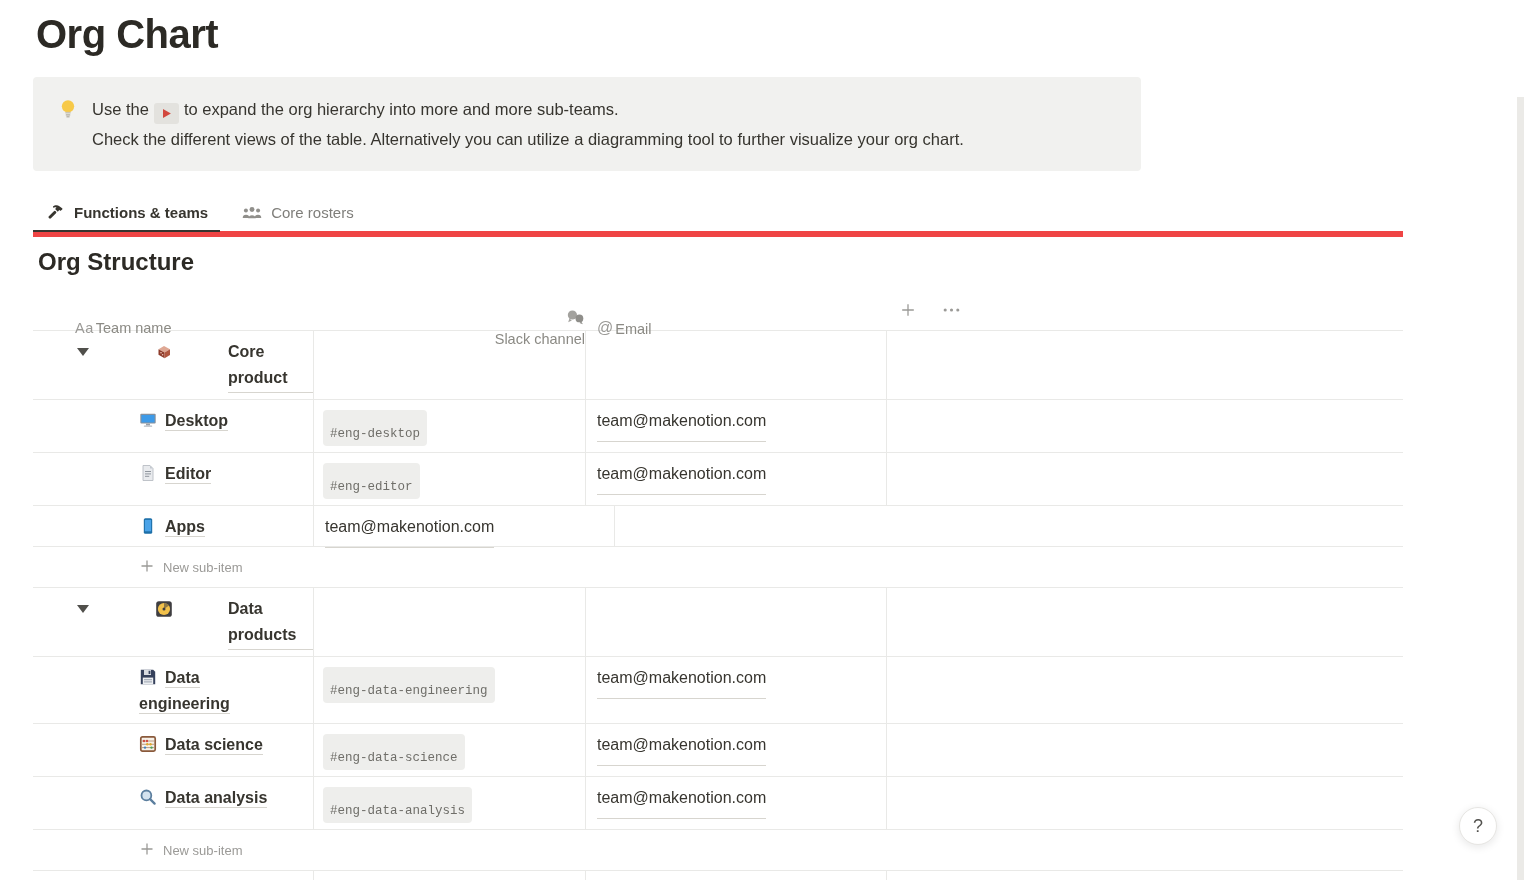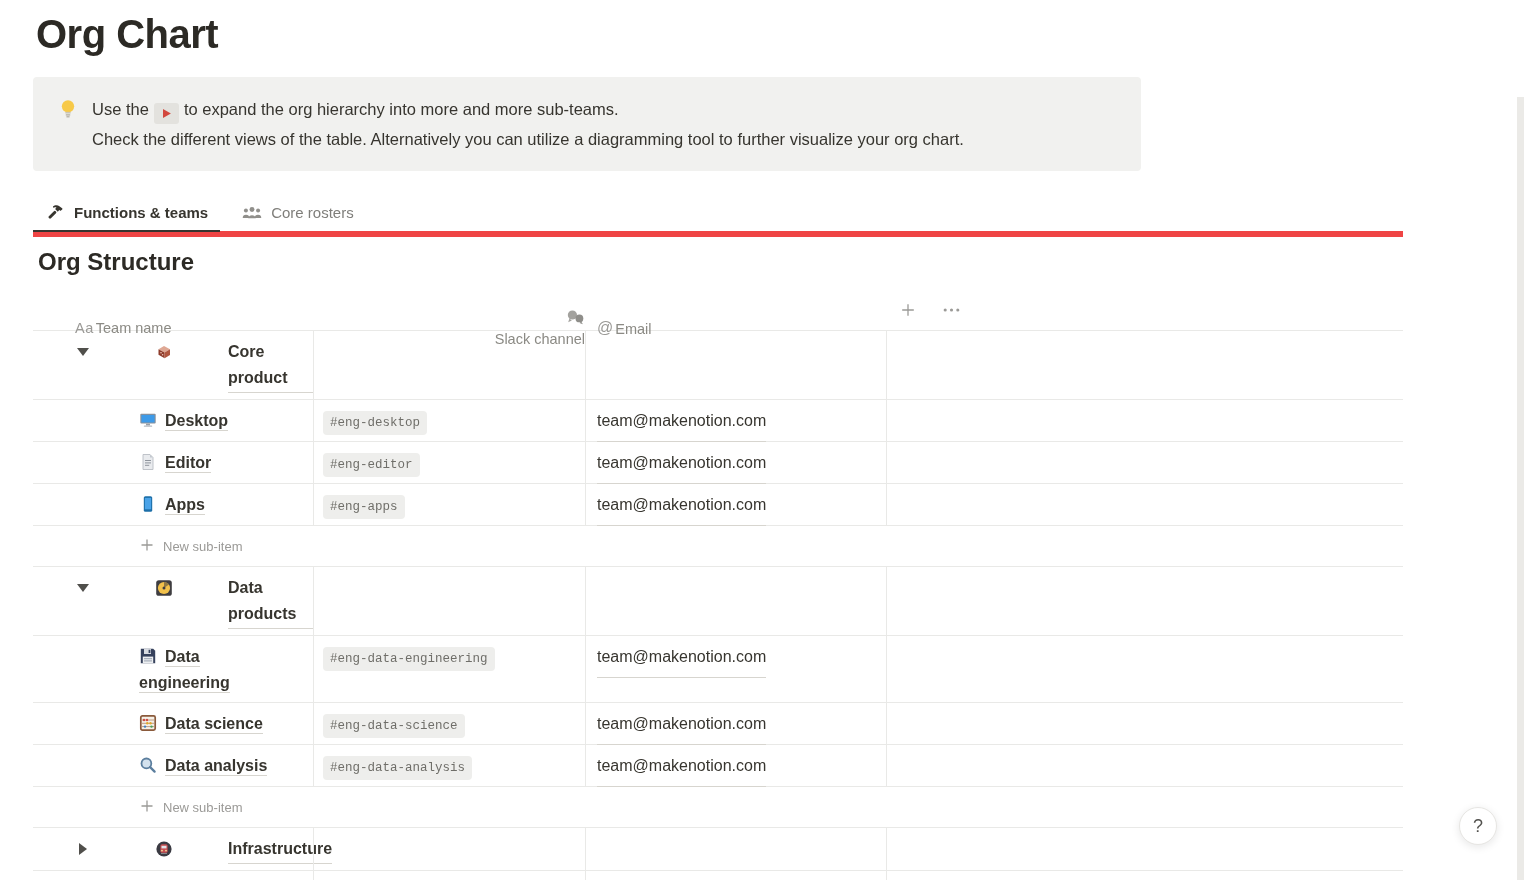--- a/index.html
+++ b/index.html
@@ -74,21 +74,21 @@
   .emoji { width:18px; height:18px; display:inline-block; vertical-align:-3px; margin-right:8px; }
   .emoji svg { display:block; width:100%; height:100%; }
   .grp .emoji { margin-top:4px; flex:0 0 auto; }
   .tname {
     font-weight:600; color:#37352f;
     border-bottom:1px solid #d7d5cf; padding-bottom:1px; cursor:pointer;
   }
   .nameblk { padding-left:106px; max-width:272px; }
   .nameblk .inner { max-width:152px; }
   .chip {
-    display:inline-block; margin-top:2px; padding:4px 7px 3px; background:#eeeeec; border-radius:4px;
+    display:inline-block; margin-top:2px; padding:16px 7px 3px; background:#eeeeec; border-radius:4px;
     font-family:"Liberation Mono", monospace; font-size:12.5px; line-height:17px; color:#6f6e69;
     white-space:nowrap; cursor:pointer;
   }
   .email { color:#37352f; border-bottom:1px solid #d7d5cf; padding-bottom:12px; cursor:pointer; }
   .tdnew {
     flex:1; display:flex; align-items:center; gap:9px; padding-left:107px;
     color:#9b9a97; font-size:13px; cursor:pointer;
   }
   
   .help-btn {
@@ -241,21 +241,20 @@
       </div>
       <div class="trow">
         <div class="td td1">
           <div class="nameblk">
             <div class="inner"><span class="emoji"><svg viewBox="0 0 18 18">
                   <rect x="4.8" y="1.2" width="8.4" height="15.6" rx="1.6" fill="#1d6fa8"></rect>
                   <rect x="5.9" y="2.9" width="6.2" height="11.4" fill="#4aa3e8"></rect>
                 </svg></span><span class="tname">Apps</span></div>
           </div>
         </div>
-        <div class="td td2"><span class="chip">#eng-apps</span></div>
         <div class="td td3"><span class="email">team@makenotion.com</span></div>
         <div class="td td4"></div>
       </div>
       <div class="trow">
         <div class="tdnew">
           <span><svg width="14" height="14" viewBox="0 0 14 14">
               <path d="M7 1.5v11M1.5 7h11" stroke="#9b9a97" stroke-width="1.3" fill="none"></path>
             </svg></span>
           <span>New sub-item</span>
         </div>

